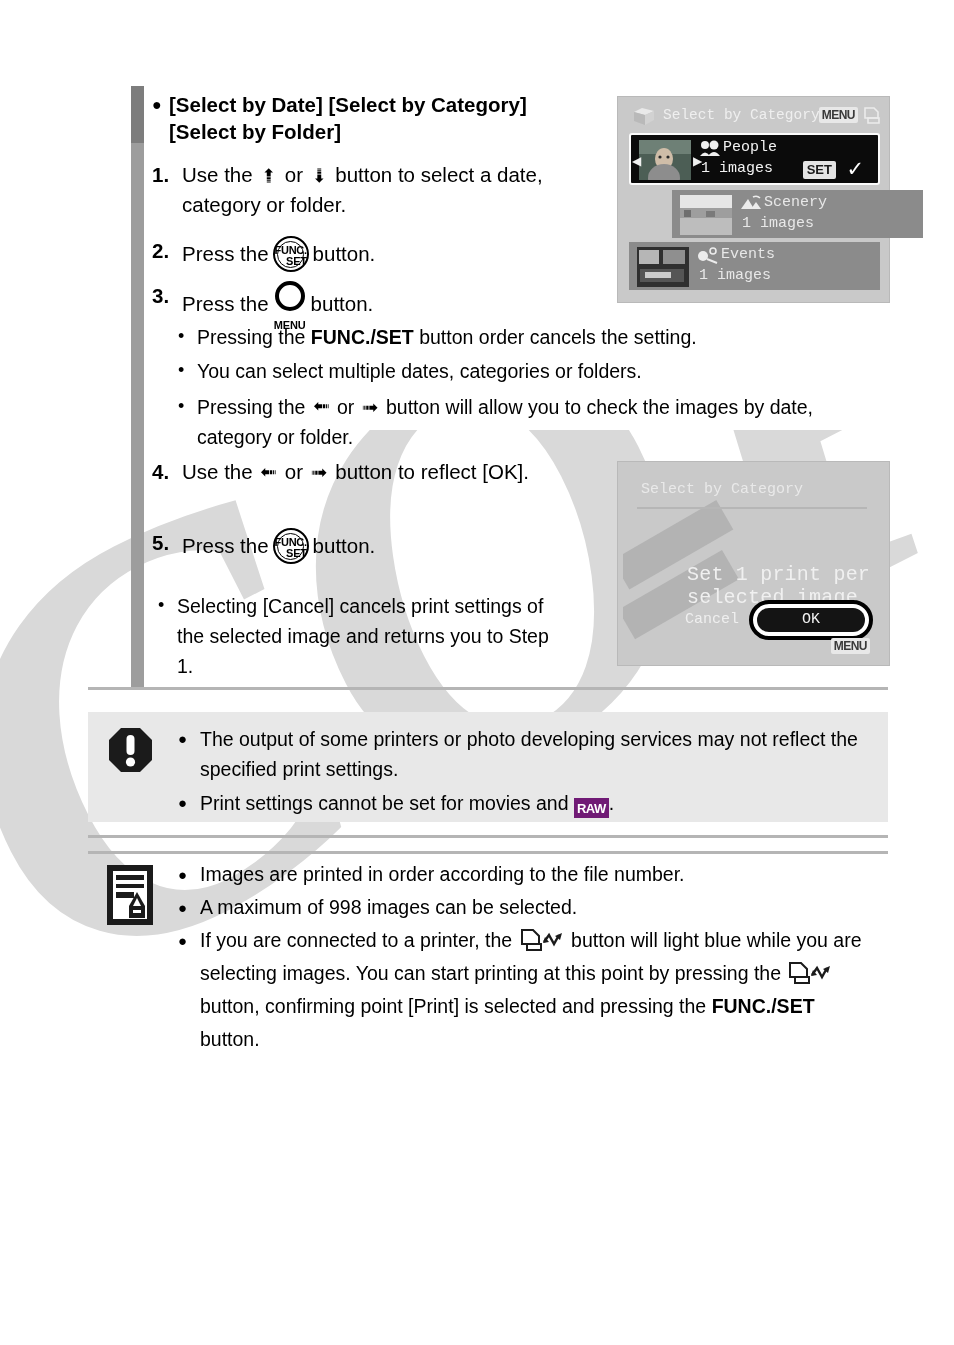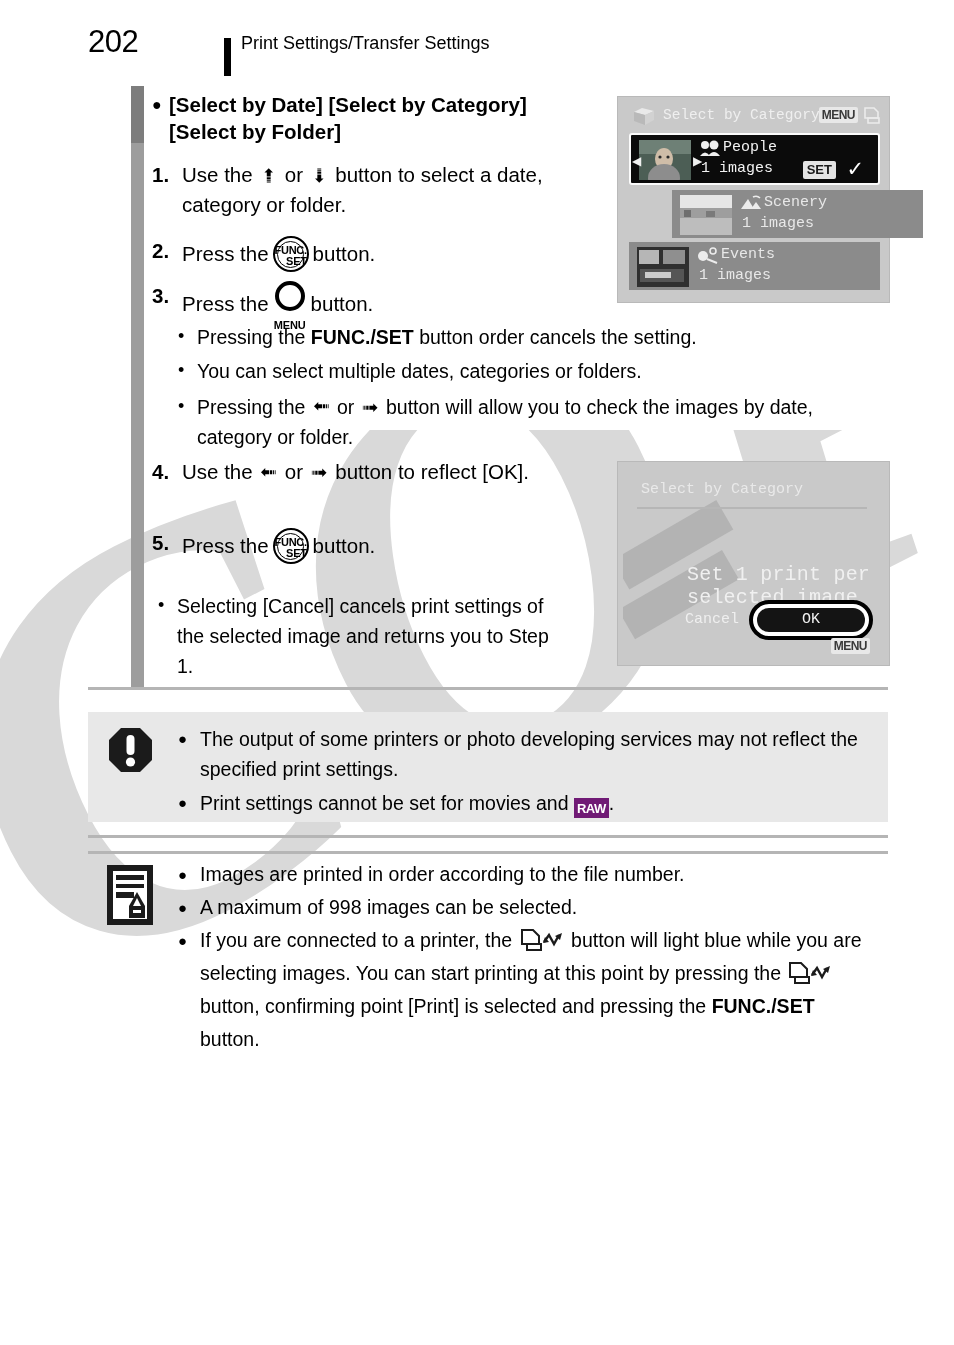--- a/index.html
+++ b/index.html
@@ -189,25 +189,20 @@
 <body>
 
 <div class="page">
 
   <div class="watermark">
     <svg width="954" height="780" viewBox="0 0 954 780">
       <text x="60" y="560" font-family="Liberation Serif, serif" font-size="560" font-style="italic" font-weight="bold" fill="#d9d9d9" transform="rotate(-27 60 560)">COPY</text>
     </svg>
   </div>
 
-  <div class="header">
-    <div class="pageno">202</div>
-    <div class="headrule"></div>
-    <div class="headtitle">Print Settings/Transfer Settings</div>
-  </div>
 
   <div class="marginbar-dark"></div>
   <div class="marginbar-light"></div>
 
   <div class="bullethead">
     <span class="dot">●</span><span class="txt">[Select by Date] [Select by Category] [Select by Folder]</span>
   </div>
 
   <div class="step" style="left:152px;top:160px;width:450px;">
     <span class="num">1.</span>

